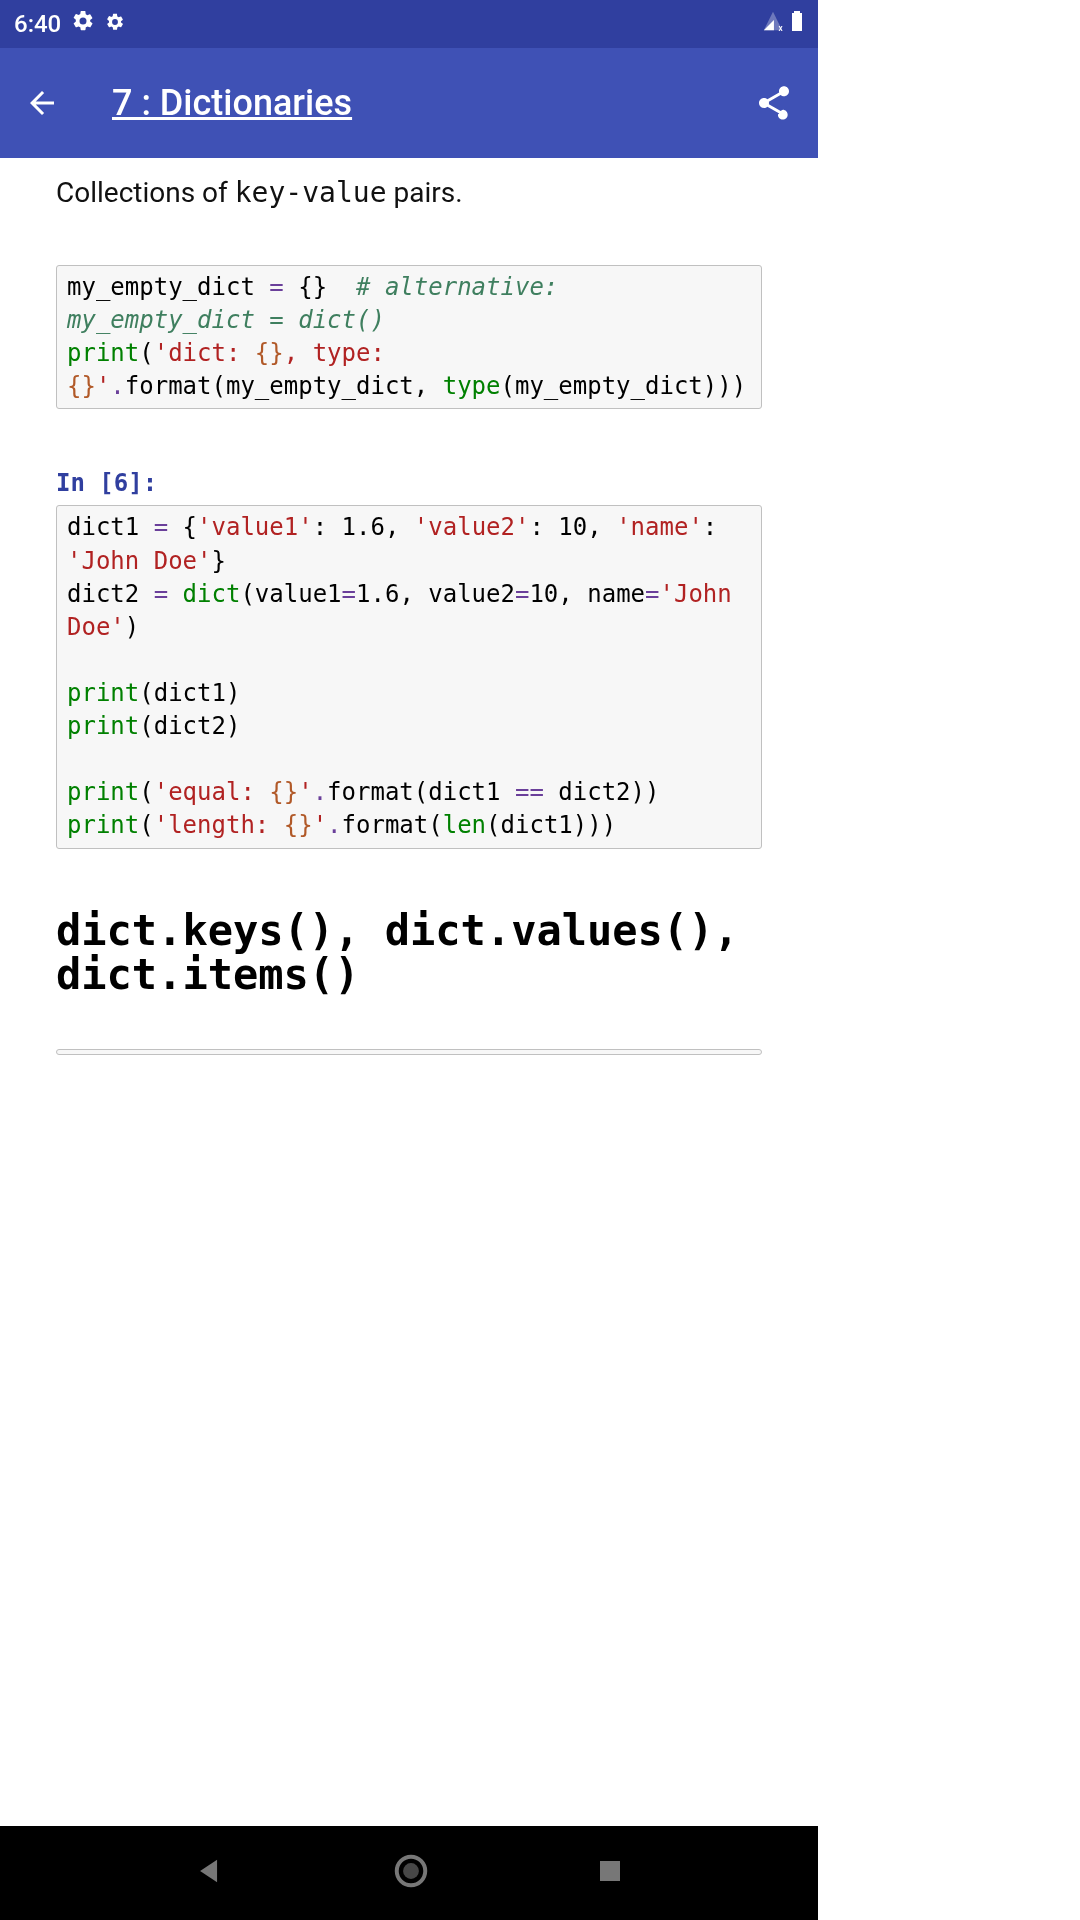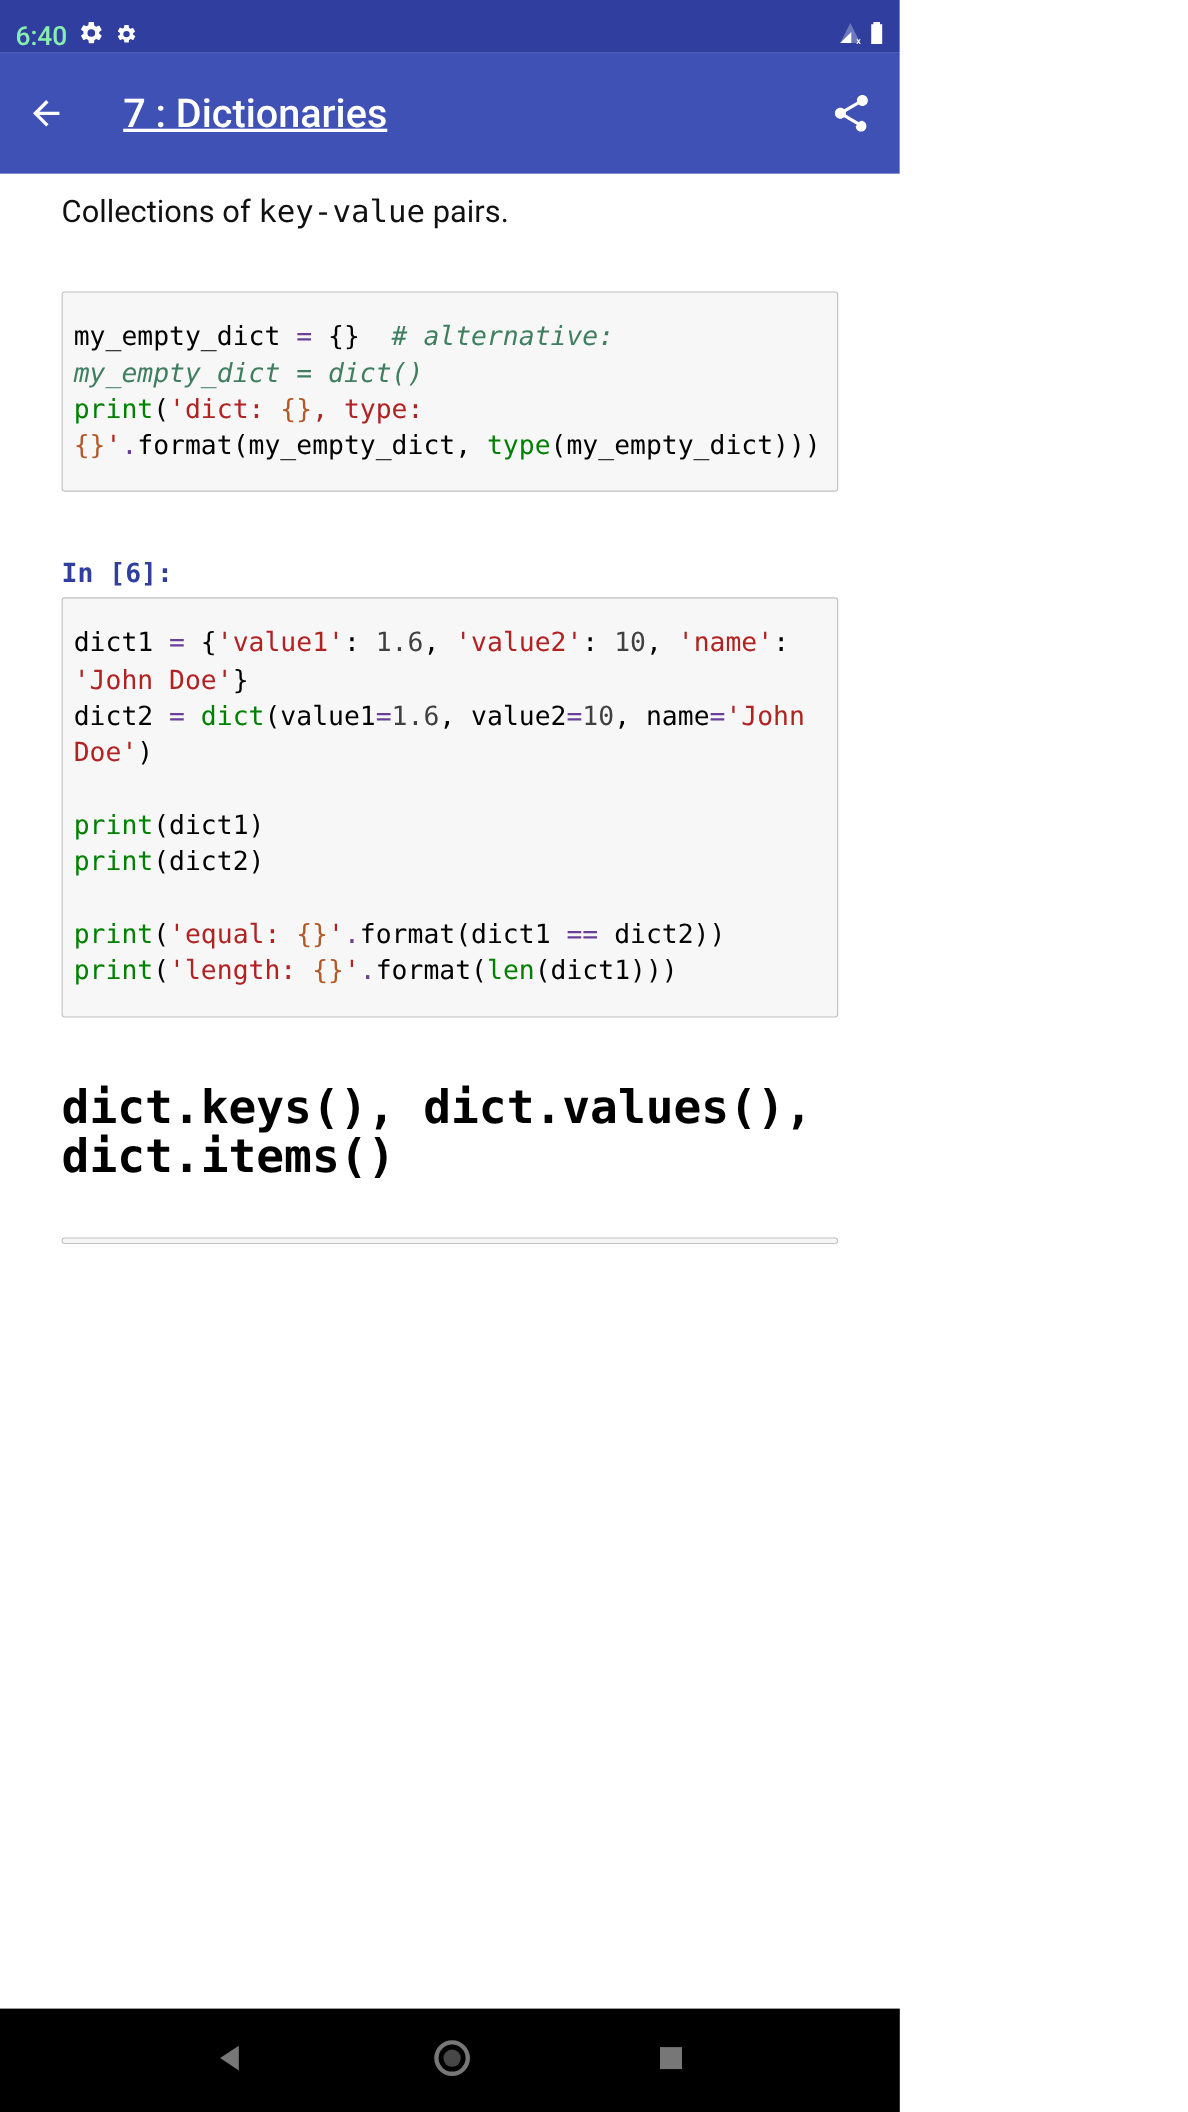--- a/index.html
+++ b/index.html
@@ -3,24 +3,24 @@
 <meta charset="utf-8">
 <style>
   * { box-sizing: border-box; margin: 0; padding: 0; }
   html, body { width: 818px; height: 1453px; font-family: -apple-system, Roboto, "Helvetica Neue", Arial, sans-serif; overflow: hidden; }
   body { background: #fff; }
 
   .status-bar {
     background: #303F9F;
     height: 48px;
     display: flex;
-    align-items: flex-end;
+    align-items: center;
     justify-content: space-between;
     padding: 0 14px;
-    color: #86efac;
+    color: #ffffff;
     font-size: 24px;
     font-weight: 500;
   }
   .status-left { display: flex; align-items: center; gap: 10px; }
   .status-right { display: flex; align-items: center; gap: 6px; }
 
   .app-bar {
     background: #3F51B5;
     height: 110px;
     display: flex;
@@ -48,21 +48,21 @@
     color: #303F9F;
     font-weight: bold;
     font-size: 24px;
     margin-bottom: 8px;
   }
 
   .code-cell {
     border: 1px solid #c0c0c0;
     background: #f7f7f7;
     border-radius: 3px;
-    padding: 24px 10px;
+    padding: 5px 10px;
     font-family: "DejaVu Sans Mono", Menlo, Consolas, monospace;
     font-size: 24px;
     line-height: 1.38;
     color: #000;
     margin-bottom: 60px;
     white-space: pre-wrap;
     word-wrap: break-word;
     overflow-wrap: break-word;
   }
 
@@ -81,21 +81,21 @@
     margin: 18px 0 52px 0;
     color: #000;
   }
 
   
   .c1  { color: #3f7f5f; font-style: italic; }       
   .nb  { color: #008000; }                          
   .str { color: #b12222; }
   .si  { color: #b15928; }                          
   .op  { color: #6a3f9a; }
-  .mi  { color: #404040; }                          
+  .mi  { color: #000000; }                          
 
   .nav-bar {
     position: absolute;
     bottom: 0;
     left: 0;
     width: 818px;
     height: 94px;
     background: #000;
     display: flex;
     align-items: center;

